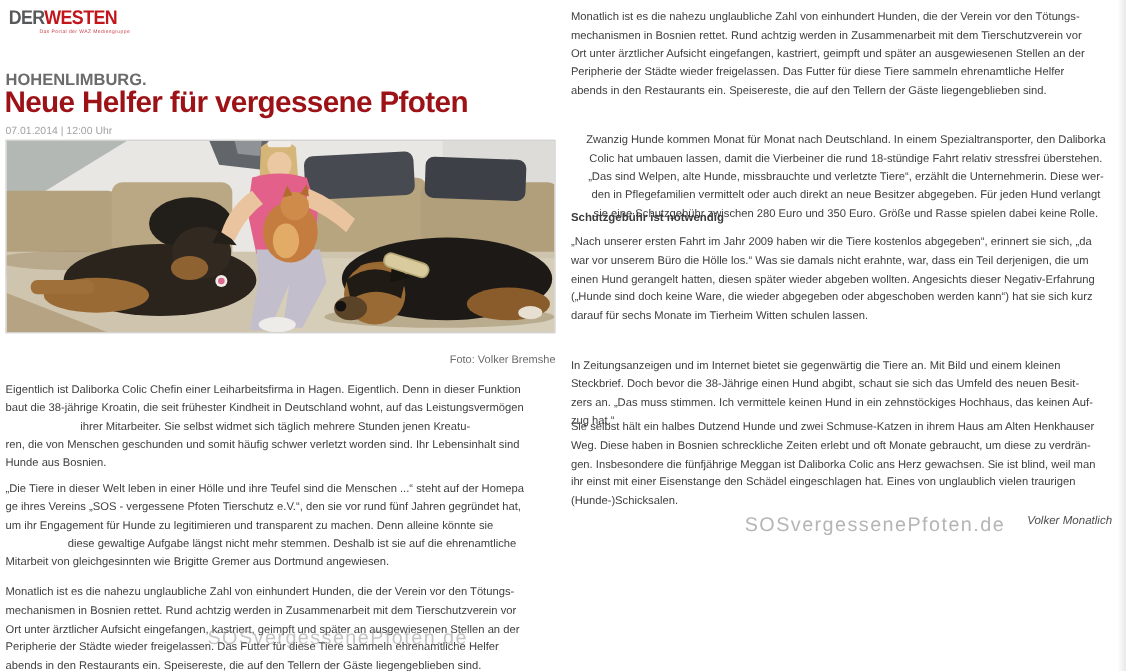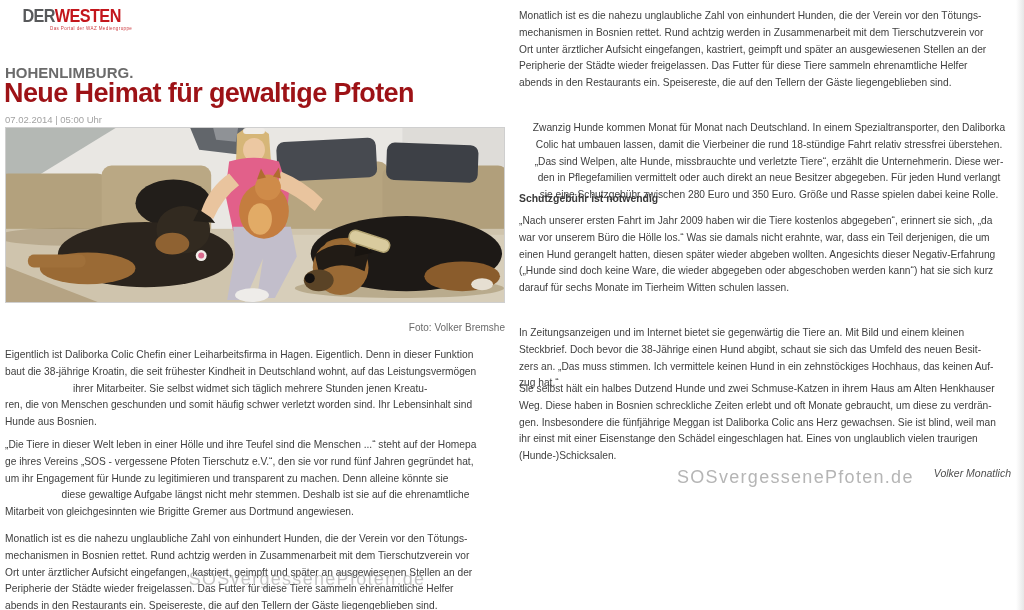--- a/index.html
+++ b/index.html
@@ -3,21 +3,21 @@
 <meta charset="utf-8">
 <style>
   html,body{margin:0;padding:0;background:#ffffff;}
   body{width:1024px;height:610px;position:relative;overflow:hidden;
        font-family:"Liberation Sans", sans-serif;}
   .col{position:absolute;top:0;height:610px;}
   .col-left{left:5px;width:502px;}
   .col-right{left:519px;width:500px;}
 
   
-  .logo{position:absolute;top:7px;left:17px;line-height:1;text-align:center;}
+  .logo{position:absolute;top:7px;left:3px;line-height:1;}
   .logo-row{font-weight:700;font-size:18px;letter-spacing:-0.6px;
             transform:scaleX(.9);transform-origin:left;white-space:nowrap;}
   .logo-der{color:#58595b;}
   .logo-westen{color:#c3161c;}
   .logo-tag{font-size:4.5px;color:#c3161c;letter-spacing:.4px;margin:2px 0 0 28px;opacity:.85;}
 
   .url{position:absolute;top:41px;left:0;font-size:10.5px;color:#2f2f2f;
        text-decoration:underline;white-space:nowrap;}
   .kicker{position:absolute;top:64px;left:0;font-size:15px;font-weight:700;color:#6b6b6b;}
   .headline{position:absolute;top:78px;left:-1px;margin:0;font-size:27px;font-weight:700;
@@ -52,22 +52,22 @@
 <body>
 
 <div class="col col-left">
 
   <div class="logo">
     <div class="logo-row"><span class="logo-der">DER</span><span class="logo-westen">WESTEN</span></div>
     <div class="logo-tag">Das Portal der WAZ Mediengruppe</div>
   </div>
 
   <div class="kicker">HOHENLIMBURG.</div>
-  <h1 class="headline">Neue Heimat für gewaltige Pfoten</h1>
-  <div class="dateline">07.02.2014 | 05:00 Uhr</div>
+  <h1 class="headline">Neue Helfer für vergessene Pfoten</h1>
+  <div class="dateline">07.01.2014 | 12:00 Uhr</div>
 
   <div class="photo" aria-label="Daliborka Colic sitzt mit drei Hunden und einer Katze auf einer beigen Couch">
     <svg viewBox="0 0 500 176" preserveAspectRatio="none">
 
       <rect width="500" height="176" fill="#e9e7e3"></rect>
       <polygon points="0,0 110,0 0,68" fill="#b4b8b4"></polygon>
       <rect x="398" y="0" width="102" height="42" fill="#dedcd8"></rect>
 
       <path d="M185,0 L242,0 L236,27 L194,22 Z" fill="#62666b"></path>
       <path d="M208,0 L233,0 L231,14 L211,12 Z" fill="#8f9296"></path>

